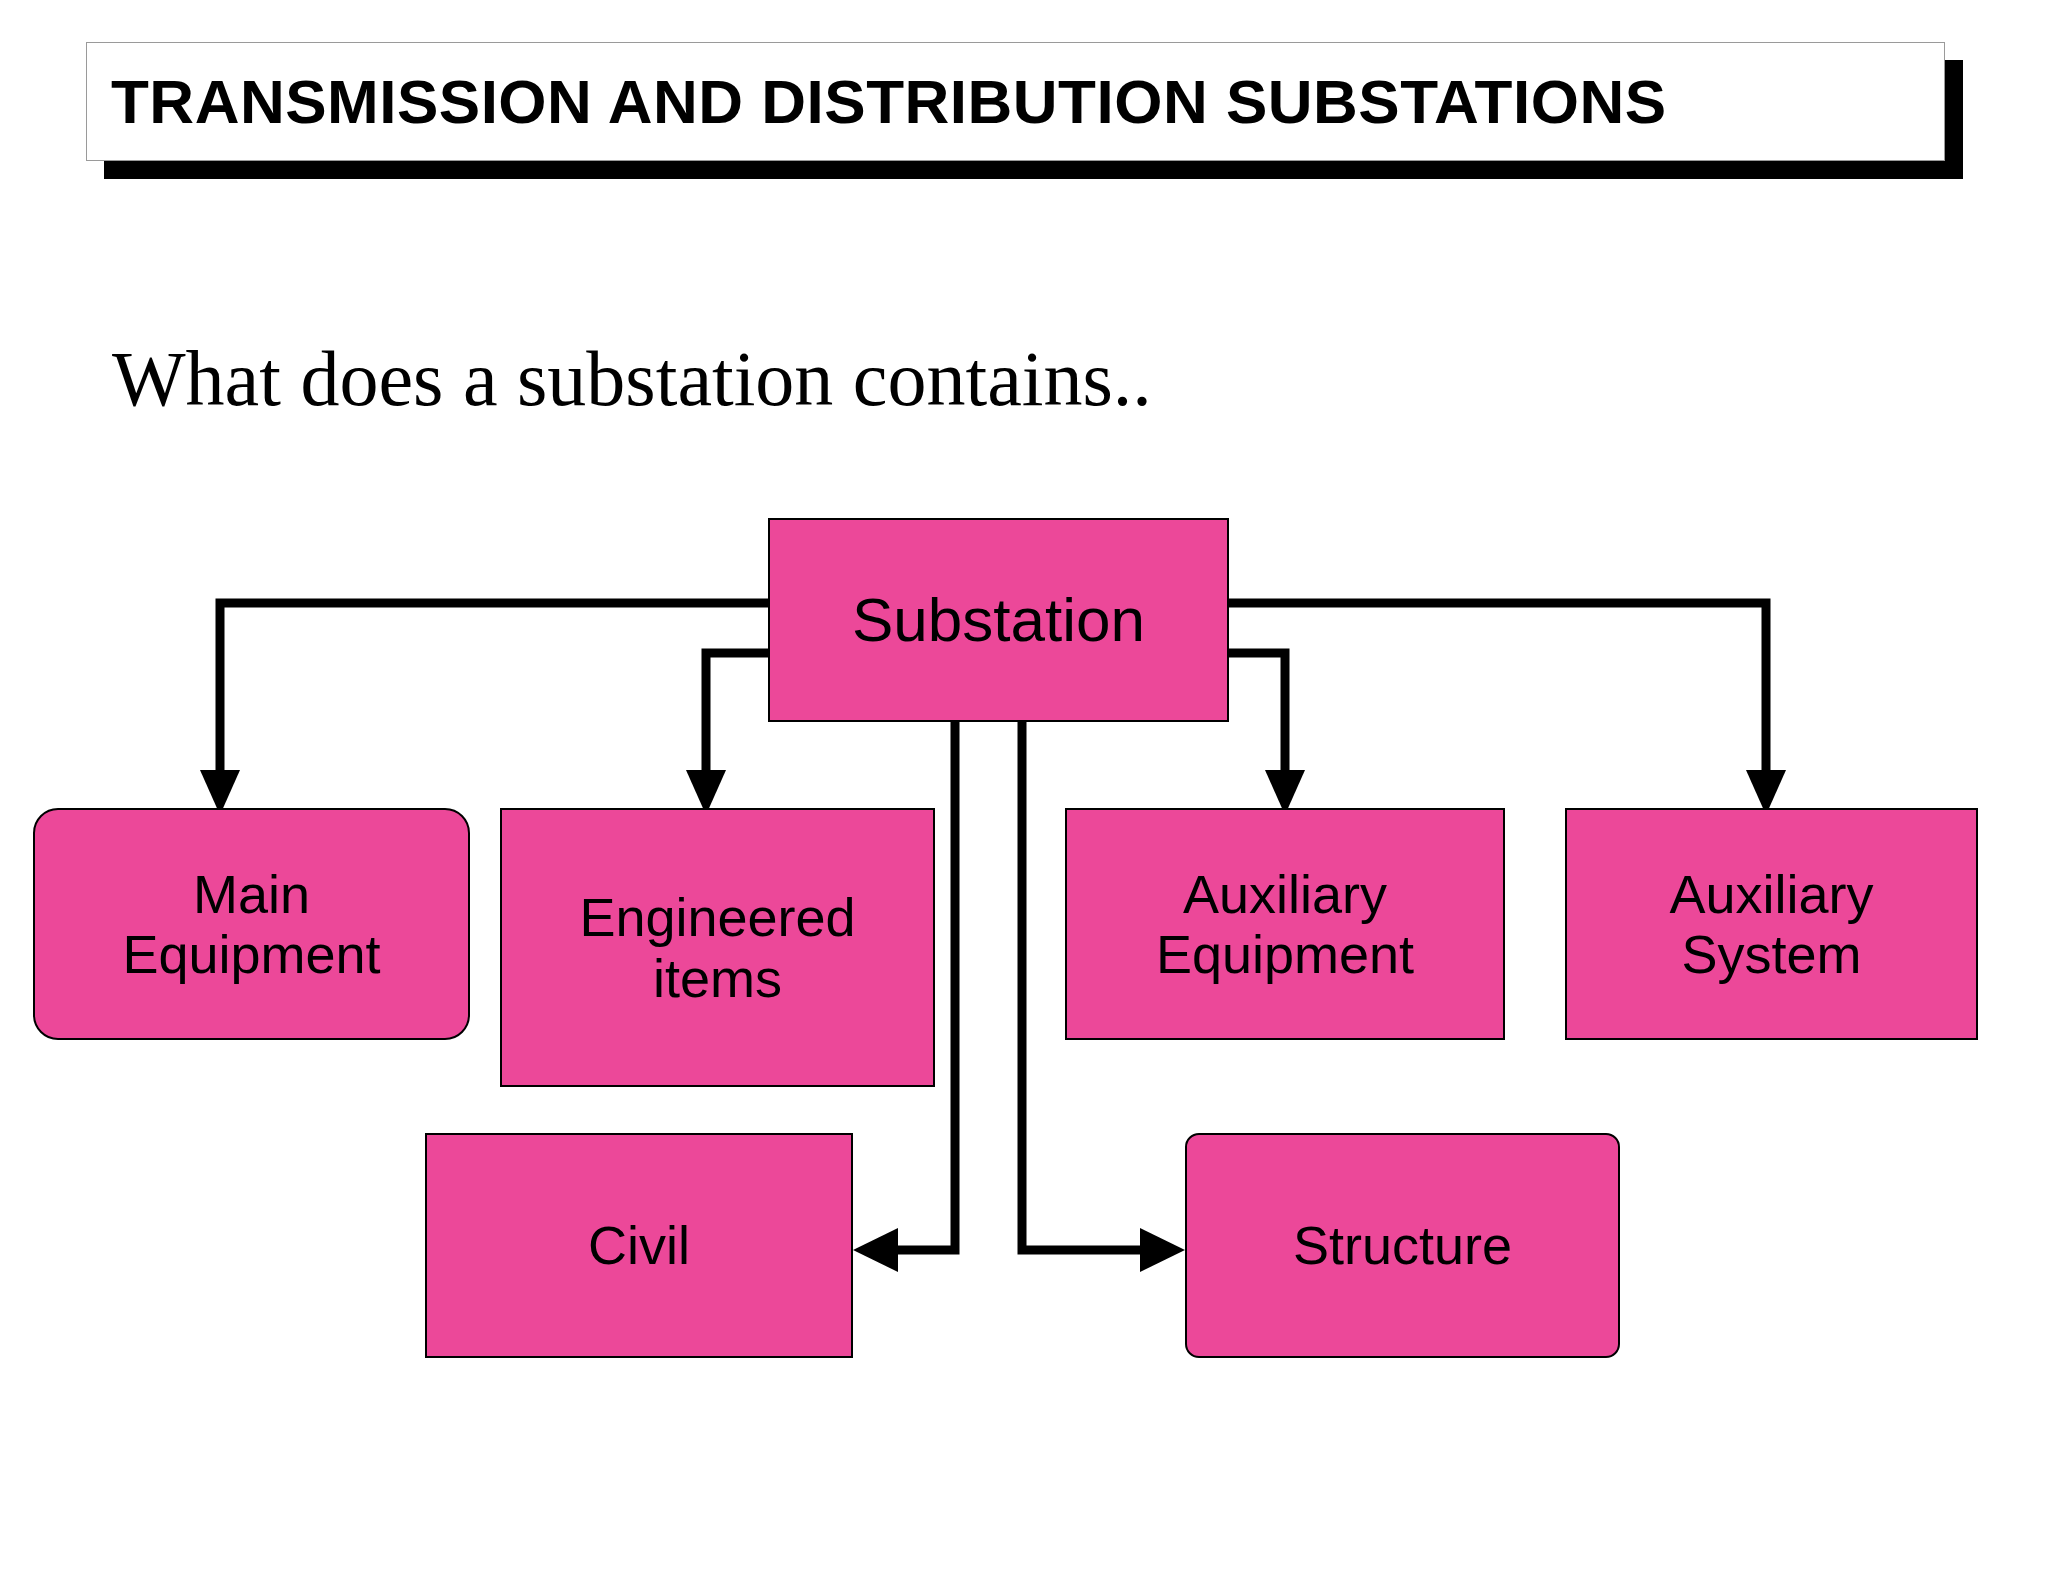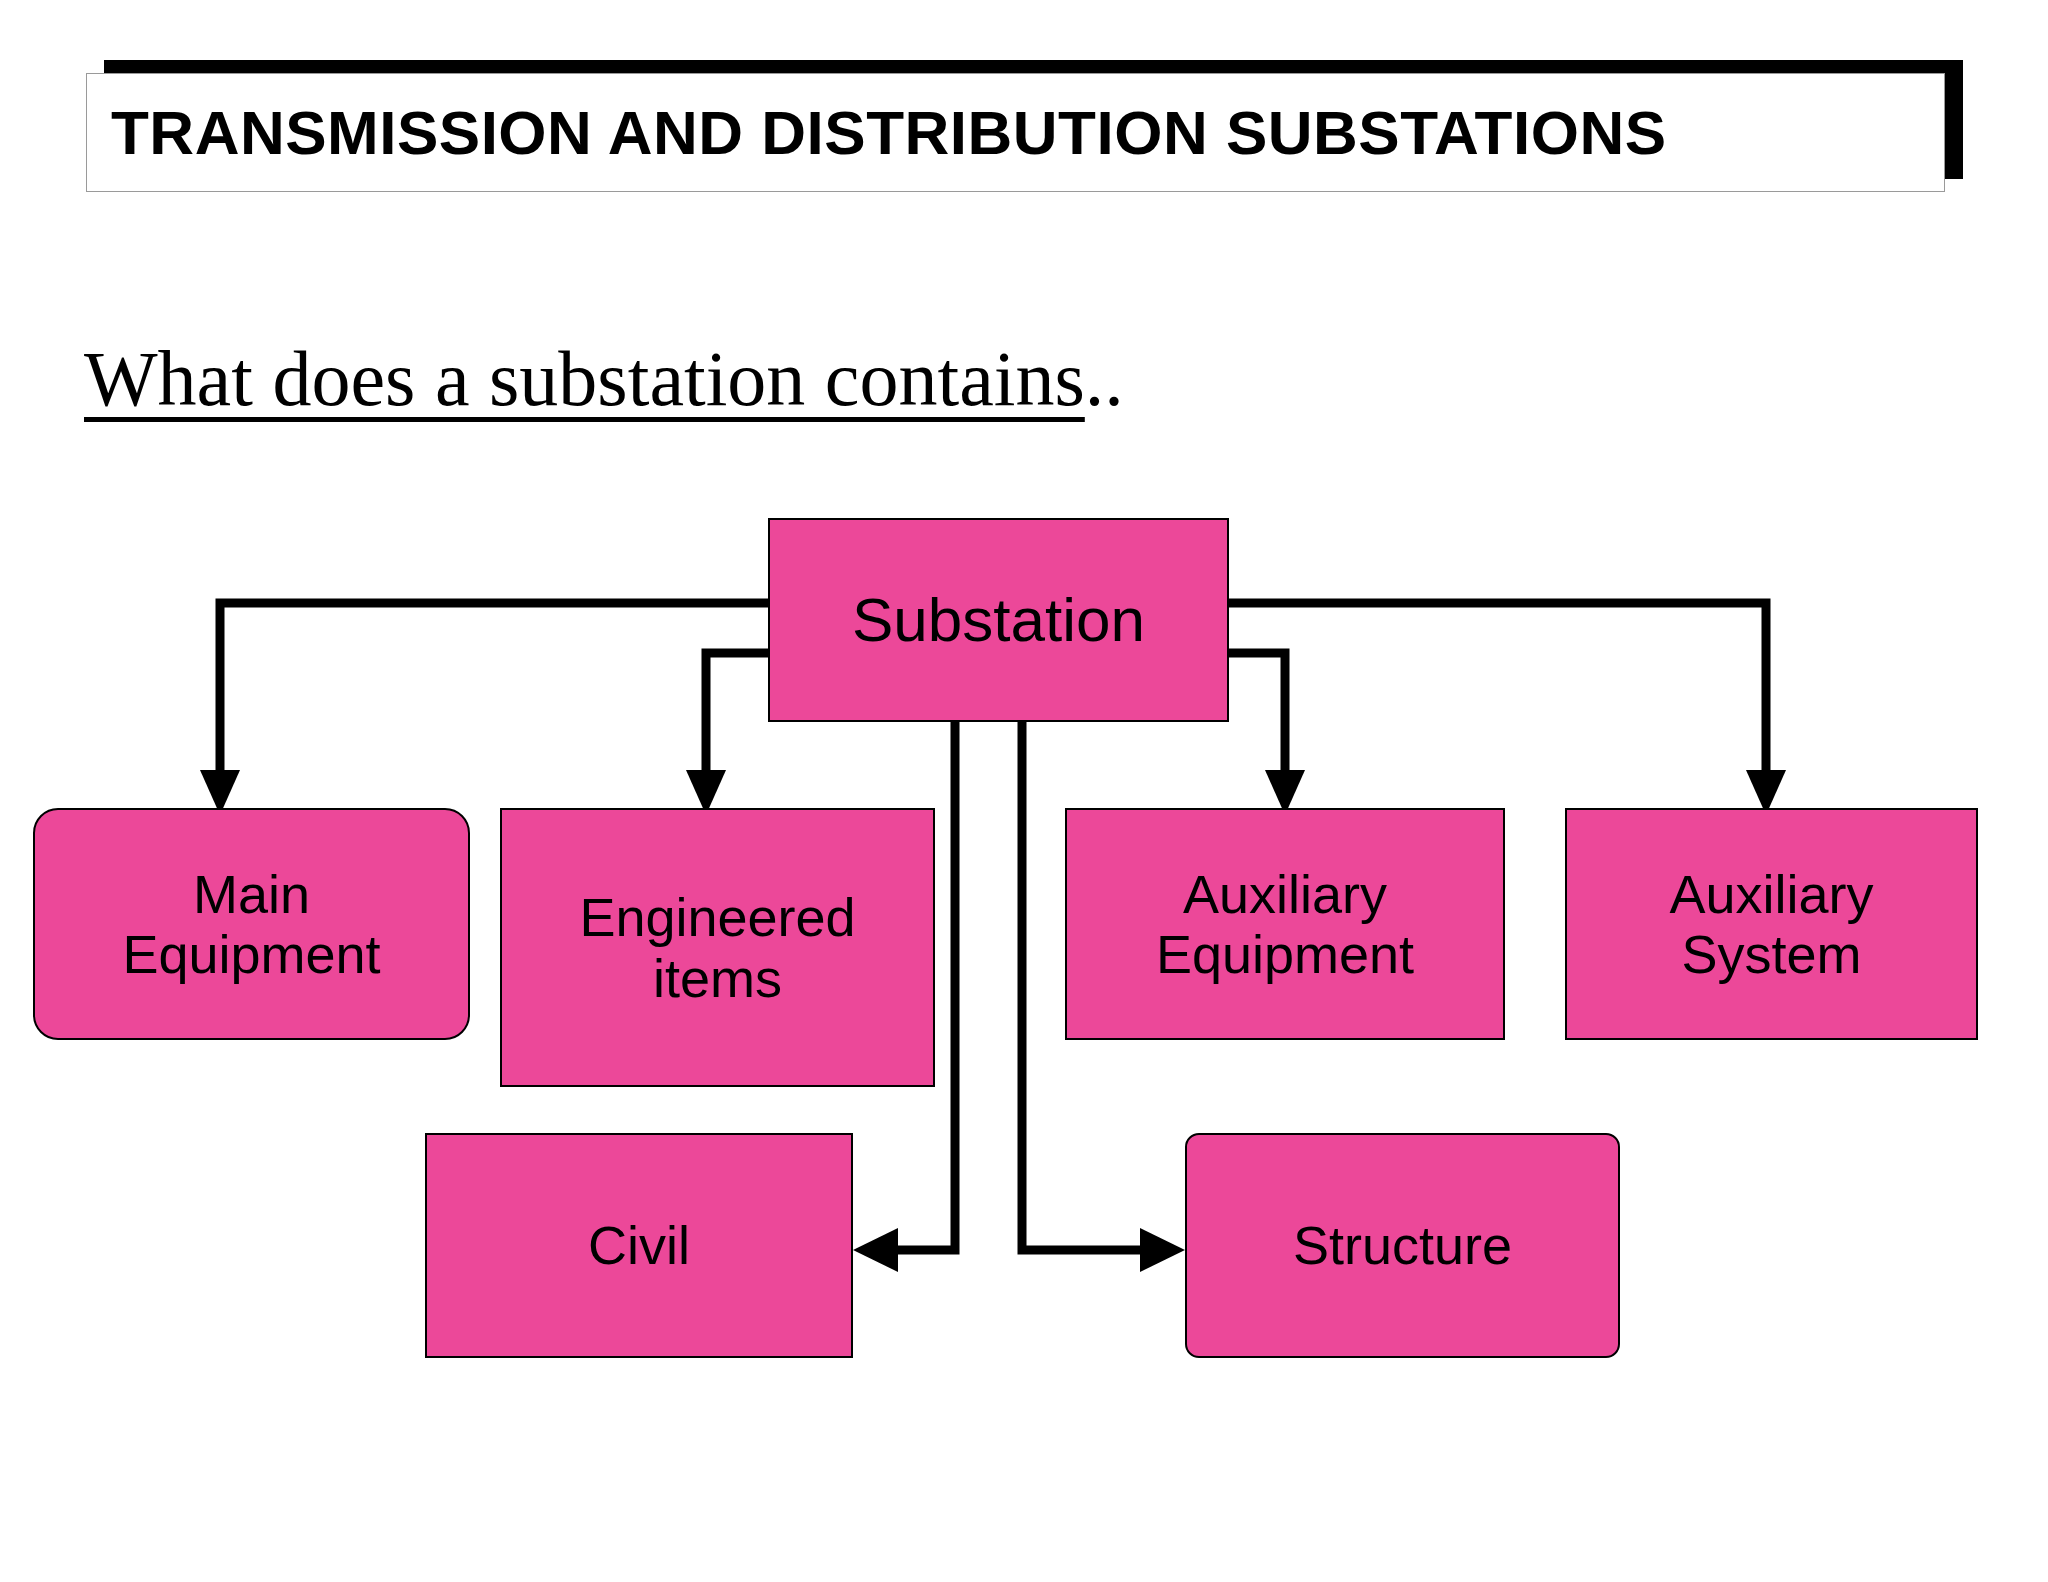--- a/index.html
+++ b/index.html
@@ -33,21 +33,20 @@
     left: 86px;
     top: 42px;
     width: 1859px;
     height: 119px;
     background: #ffffff;
     border: 1px solid #9a9a9a;
     box-sizing: border-box;
     display: flex;
     align-items: center;
     justify-content: flex-start;
-    margin-top: 31px;
   }
   #title-text {
     font-family: "Liberation Sans", sans-serif;
     font-weight: bold;
     font-size: 62px;
     letter-spacing: 0.5px;
     color: #000000;
     padding-left: 24px;
     white-space: nowrap;
     line-height: 1;
@@ -58,23 +57,23 @@
     position: absolute;
     left: 84px;
     top: 338px;
     font-family: "Liberation Serif", serif;
     font-size: 78px;
     color: #000000;
     white-space: nowrap;
     line-height: 1.05;
   }
   #subtitle .under {
-    text-decoration: underline;
     text-decoration-thickness: 5px;
     text-underline-offset: 12px;
+    margin-left: 28px;
   }
 
   
   .node {
     position: absolute;
     box-sizing: border-box;
     background: #ec4899;
     border: 2px solid #000000;
     display: flex;
     align-items: center;

